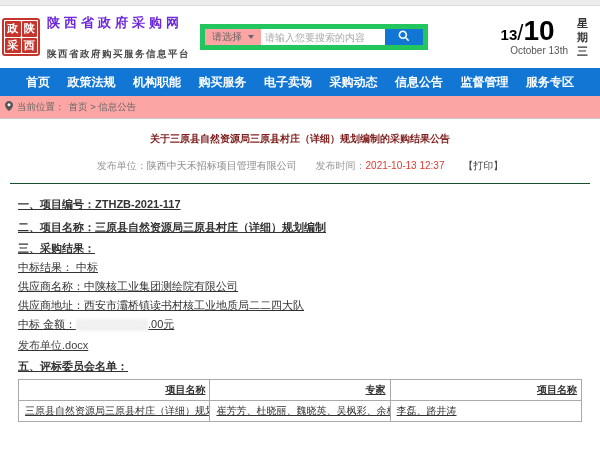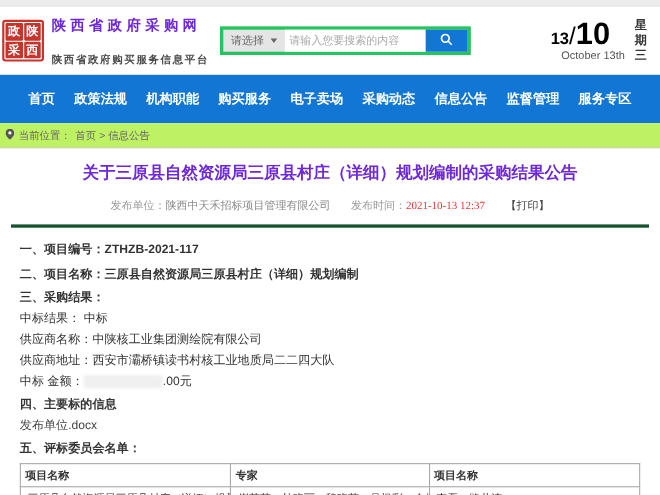--- a/index.html
+++ b/index.html
@@ -18,61 +18,61 @@
     gap: 1px; padding: 1px; background: #fff; flex: 0 0 auto;
   }
   .logo span {
     background: #c5352c; color: #fff; font-size: 11px; font-weight: bold;
     display: flex; align-items: center; justify-content: center; border-radius: 1px;
   }
   .site-names { margin-left: 7px; margin-right: 10px; }
   .site-title { font-size: 13px; font-weight: bold; color: #6d28d9; letter-spacing: 4px; white-space: nowrap; }
   .site-subtitle { font-size: 9.5px; font-weight: bold; color: #4a4a4a; letter-spacing: 1.5px; margin-top: 16px; white-space: nowrap; }
 
-  .search-box { display: flex; align-items: stretch; height: 26px; width: 228px; border: 3px solid #22c55e; background: #e5e5e5; flex: 0 0 auto; }
+  .search-box { display: flex; align-items: stretch; height: 26px; width: 228px; border: 5px solid #22c55e; background: #fca5a5; flex: 0 0 auto; }
   .search-select { display: flex; align-items: center; gap: 6px; padding: 0 7px; font-size: 10px; color: #666; cursor: pointer; white-space: nowrap; }
   .caret { width: 0; height: 0; border-left: 3.5px solid transparent; border-right: 3.5px solid transparent; border-top: 4px solid #666; }
   .search-input { border: 0; outline: 0; flex: 1; font-size: 10px; color: #333; padding: 0 4px; min-width: 0; font-family: inherit; }
   .search-input::placeholder { color: #a9a9a9; }
   .search-btn { width: 38px; background: #1277d4; border: 0; display: flex; align-items: center; justify-content: center; cursor: pointer; }
 
   .header-right { margin-left: auto; display: flex; align-items: center; gap: 9px; padding-right: 4px; }
   .date-block { text-align: center; }
   .date-line { color: #000000; line-height: 26px; white-space: nowrap; }
   .d-day { font-size: 15px; font-weight: bold; }
   .d-sep { font-size: 22px; font-weight: normal; }
   .d-month { font-size: 28px; font-weight: bold; }
   .date-en { font-size: 10px; color: #555; margin-top: -3px; white-space: nowrap; margin-left: 23px; }
   .weekday { display: flex; flex-direction: column; font-size: 11px; color: #333; line-height: 14px; font-weight: bold; }
 
   
-  .nav { height: 44px; background: #1277d4; display: flex; align-items: center; justify-content: space-between; padding: 0 26px; }
+  .nav { height: 28px; background: #1277d4; display: flex; align-items: center; justify-content: space-between; padding: 0 26px; }
   .nav-item { color: #fff; font-size: 12px; font-weight: bold; cursor: pointer; white-space: nowrap; }
 
   
-  .breadcrumb { height: 23px; background: #bef264; border-bottom: 1px solid #ccc; display: flex; align-items: center; padding: 0 5px; font-size: 9.5px; color: #666; gap: 4px; }
+  .breadcrumb { height: 23px; background: #fca5a5; border-bottom: 1px solid #ccc; display: flex; align-items: center; padding: 0 5px; font-size: 9.5px; color: #666; gap: 4px; }
 
   
   .article { padding-top: 13px; background: #fff; }
-  .article-title { text-align: center; font-size: 15px; font-weight: bold; color: #6d28d9; }
-  .article-meta { text-align: center; font-size: 10px; color: #999; margin: 13px 10px 0; padding-bottom: 10px; border-bottom: 3px solid #14532d; font-family: Liberation Serif, serif; }
+  .article-title { text-align: center; font-size: 10px; font-weight: bold; color: #7f1d1d; }
+  .article-meta { text-align: center; font-size: 10px; color: #999; margin: 13px 10px 0; padding-bottom: 10px; border-bottom: 1px solid #14532d; }
   .meta-label { color: #999; }
   .meta-publisher { color: #8a8a8a; margin-right: 16px; }
   .meta-time { color: #e03a31; }
   .meta-print { color: #444; margin-left: 16px; cursor: pointer; }
 
-  .article-body { padding: 14px 18px 0; font-size: 11px; color: #333; }
+  .article-body { padding: 14px 18px 0; font-size: 11px; color: #333; text-decoration: underline; }
   .b-line { line-height: 13px; }
   .b-bold { font-weight: bold; }
   .mb10 { margin-bottom: 10px; } .mb8 { margin-bottom: 8px; } .mb6 { margin-bottom: 6px; }
   .redacted { display: inline-block; width: 72px; height: 12px; background: #f0f0f0; filter: blur(1.5px); vertical-align: middle; border-radius: 2px; }
   .attachment { color: #444; cursor: pointer; }
 
   .committee-table { width: 100%; border-collapse: collapse; font-size: 10px; table-layout: fixed; }
-  .committee-table th { border: 1px solid #aaa; font-weight: bold; padding: 3px 4px; text-align: left; color: #333; }
+  .committee-table th { border: 1px solid #aaa; font-weight: bold; padding: 3px 4px; text-align: right; color: #333; }
   .committee-table td { border: 1px solid #aaa; padding: 3px 6px; text-align: left; color: #333; white-space: nowrap; overflow: hidden; }
   .col1 { width: 34%; } .col2 { width: 32%; } .col3 { width: 34%; }
 </style>
 </head>
 <body>
 
 <div class="top-strip"></div>
 
 <header class="site-header">
   <div class="logo">
@@ -152,21 +152,20 @@
   <div class="article-body">
     <div class="b-line b-bold mb10">一、项目编号：ZTHZB-2021-117</div>
     <div class="b-line b-bold mb8">二、项目名称：三原县自然资源局三原县村庄（详细）规划编制</div>
     <div class="b-line b-bold mb6">三、采购结果：</div>
     <div class="b-line mb6">中标结果： 中标</div>
     <div class="b-line mb6">供应商名称：中陕核工业集团测绘院有限公司</div>
     <div class="b-line mb6">供应商地址：西安市灞桥镇读书村核工业地质局二二四大队</div>
     <div class="b-line mb8">
       <span>中标 金额：</span><span class="redacted"></span><span>.00元</span>
     </div>
-    <div class="b-line b-bold mb6">四、主要标的信息</div>
     <div class="b-line mb8"><span class="attachment">发布单位.docx</span></div>
     <div class="b-line b-bold mb6">五、评标委员会名单：</div>
 
     <table class="committee-table">
       <thead>
         <tr>
           <th class="col1">项目名称</th>
           <th class="col2">专家</th>
           <th class="col3">项目名称</th>
         </tr>

